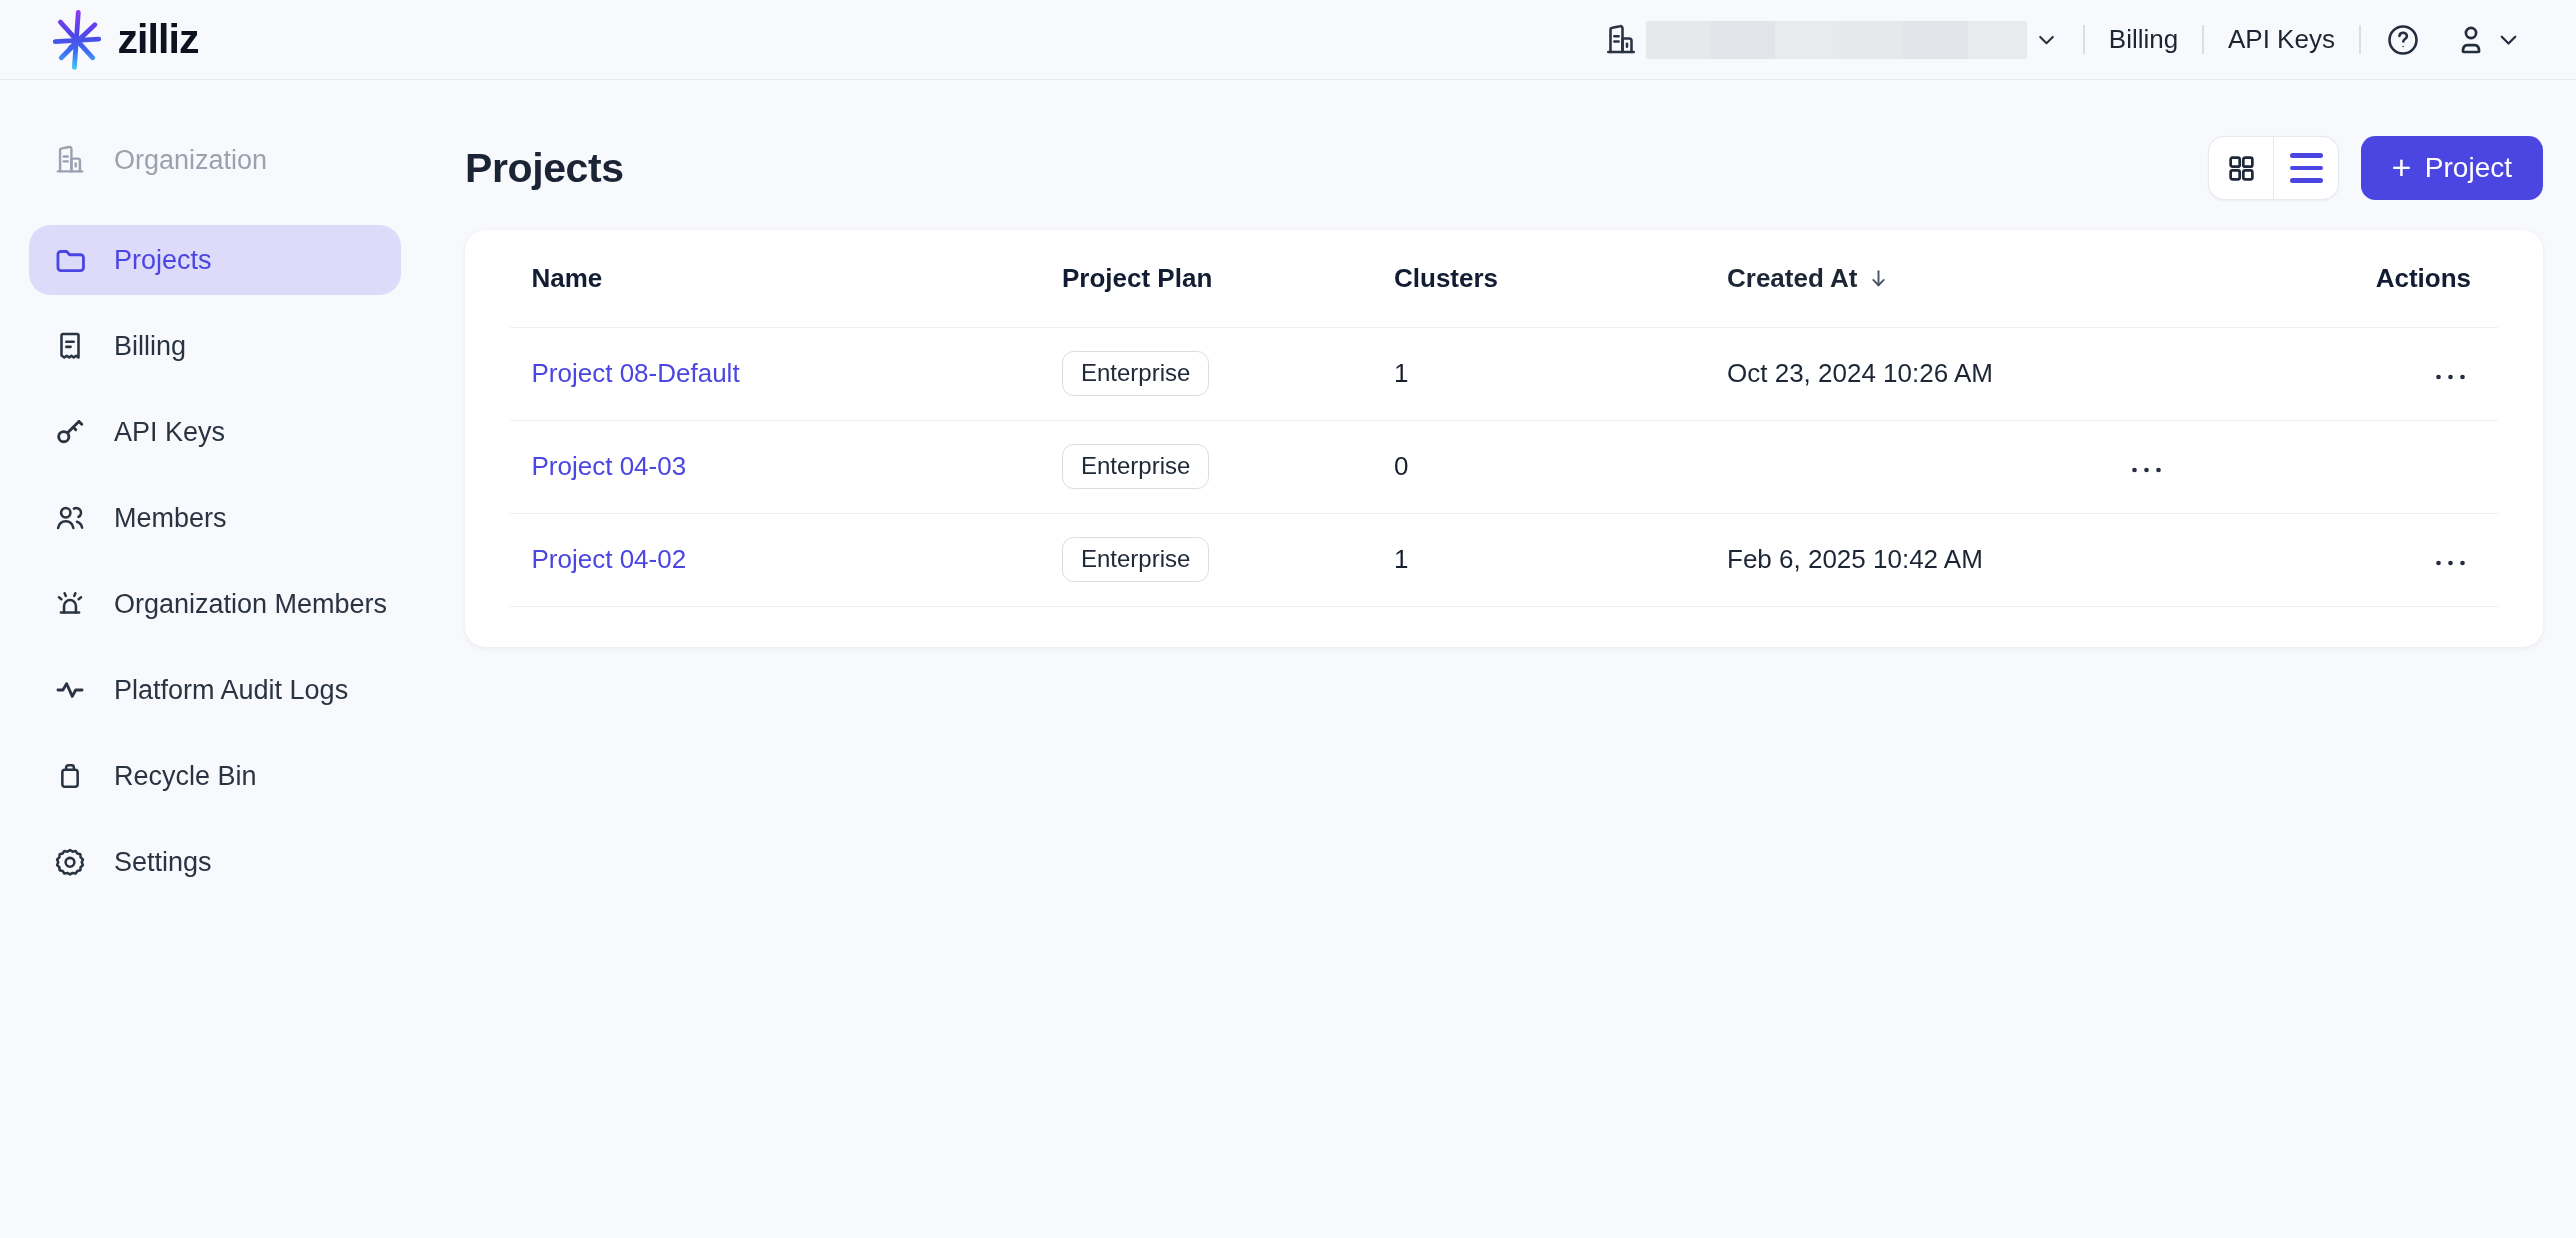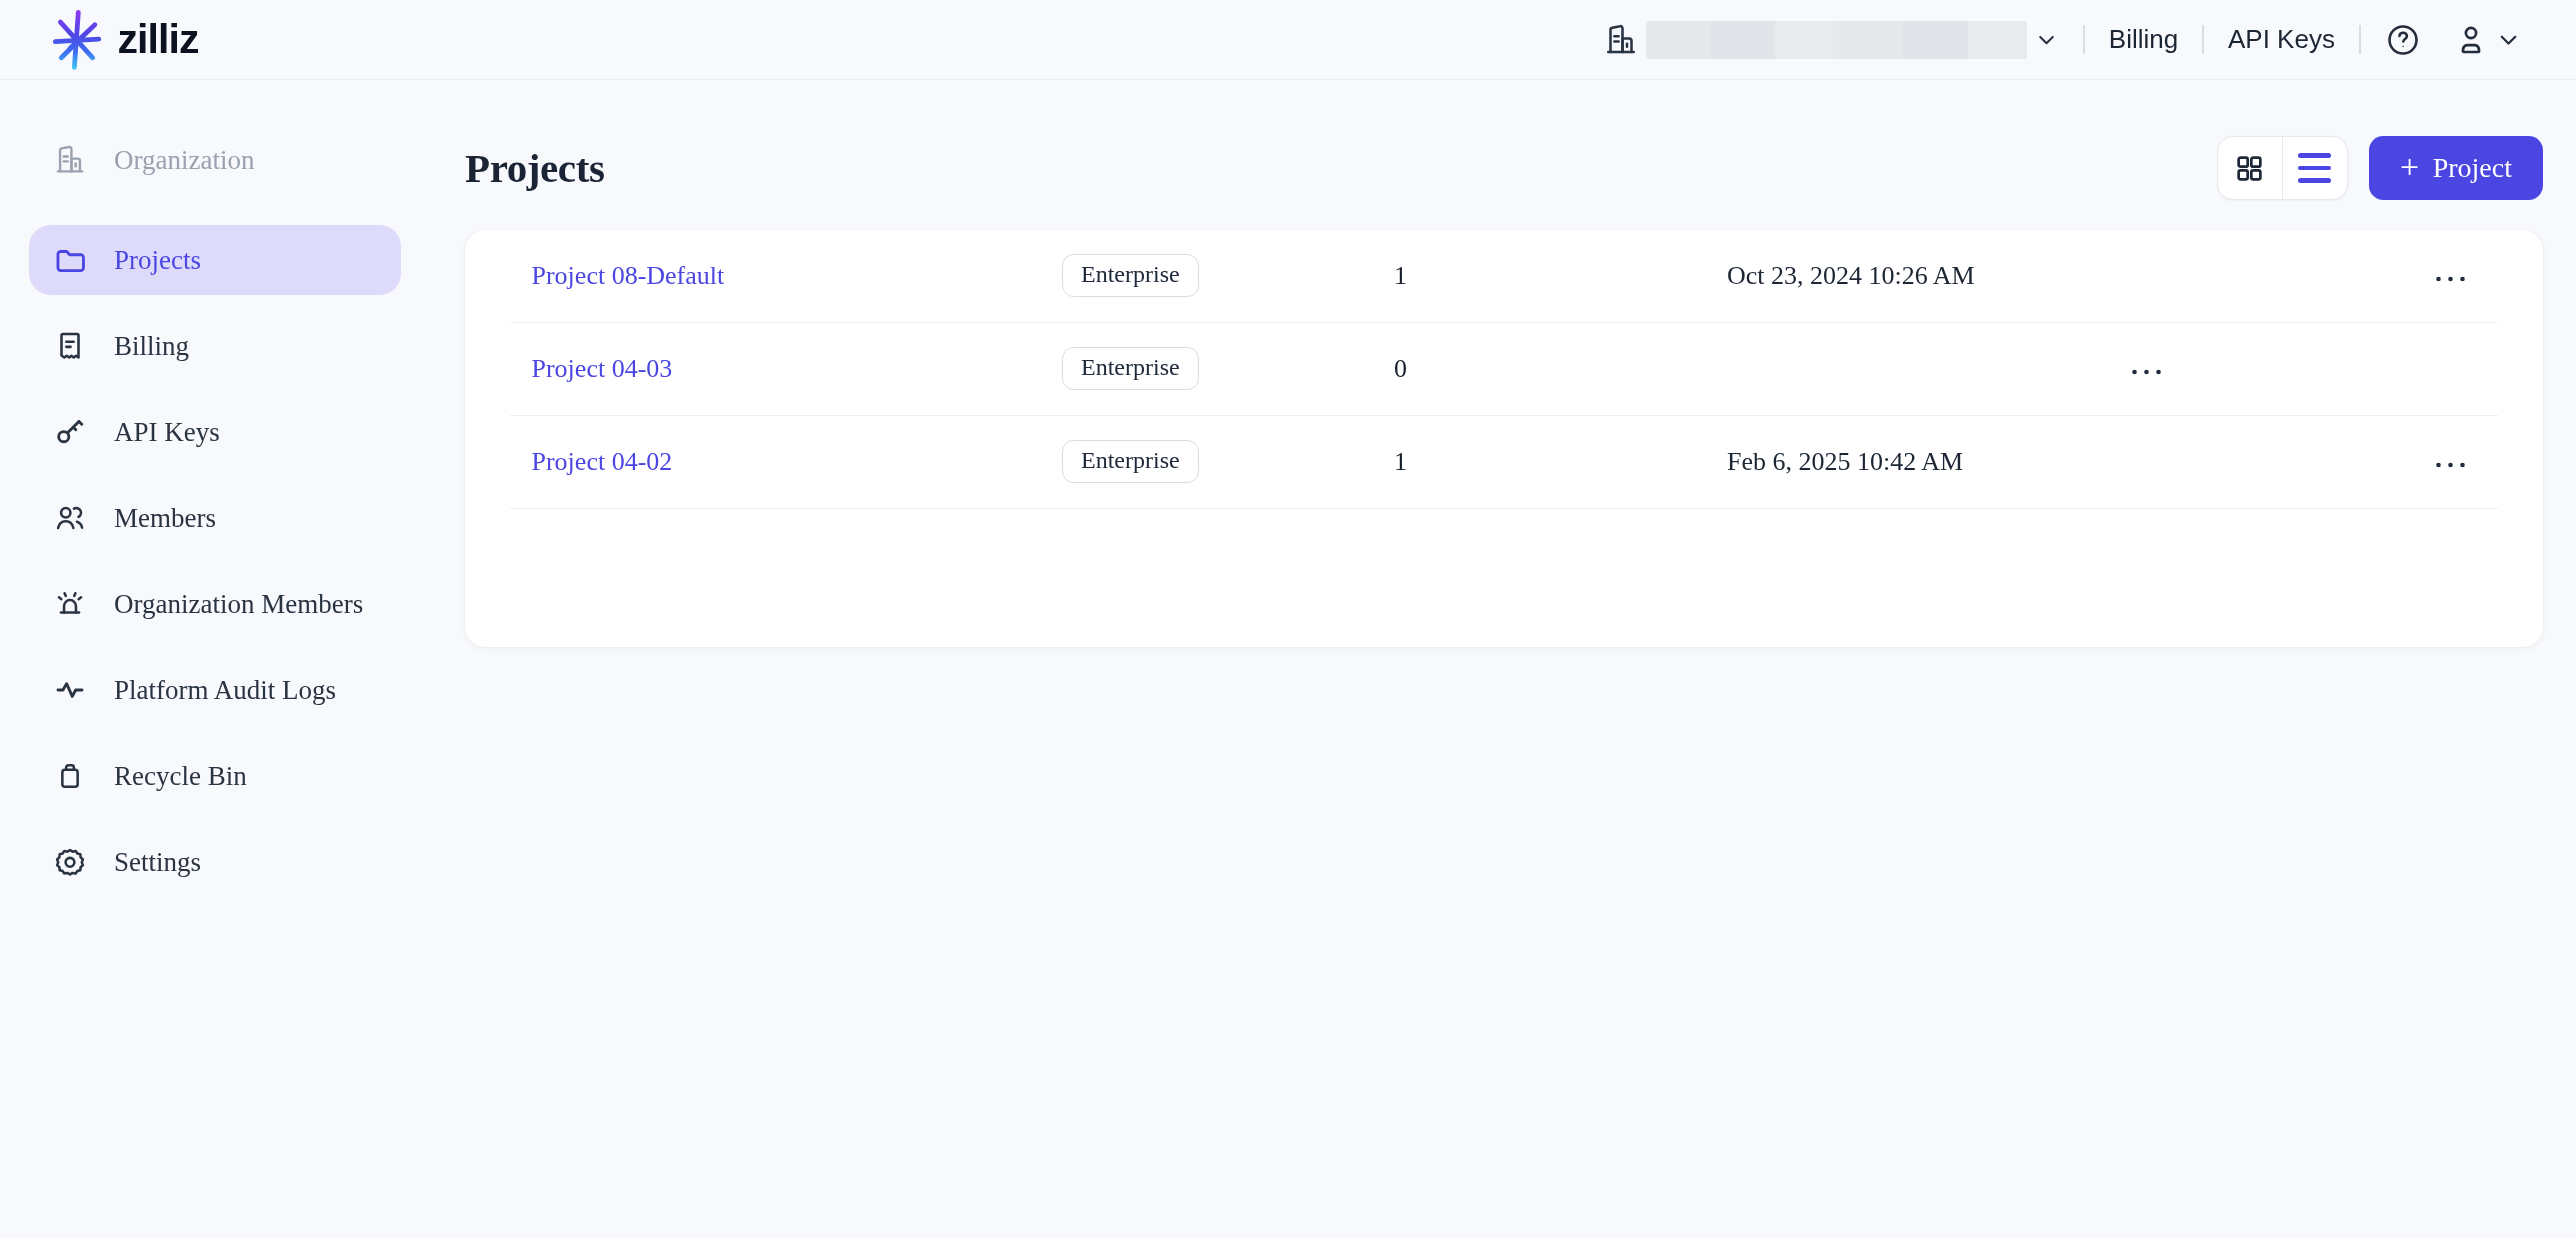--- a/index.html
+++ b/index.html
@@ -26,21 +26,21 @@
     width:381px; height:38px; margin-left:7.2px; border-radius:1.8px;
     background:repeating-linear-gradient(90deg,#e7e8ec 0 64px,#e3e4e9 64px 129px,#e9eaee 129px 193px);
   }
   .org-chevron { margin-left:7.2px; }
   .top-sep { width:1.8px; height:29px; background:#d9dde4; margin:0 24px; }
   .top-link { font-size:26px; font-weight:500; color:#1c2533; cursor:pointer; white-space:nowrap; }
   .help-btn { display:flex; align-items:center; cursor:pointer; margin-right:32px; }
   .user-menu { display:flex; align-items:center; gap:6.3px; cursor:pointer; }
   svg.ic { display:block; }
   
-  .layout { display:flex; height:1138px;font-family:Liberation Serif, serif; }
+  .layout { display:flex; height:1138px; }
   .sidebar { width:430px; flex:0 0 430px; padding:45px 29px 0 29px; }
   .side-item {
     display:flex; align-items:center; gap:27px;
     height:70px; padding:0 24px; margin-bottom:16px;
     border-radius:21.5px; font-size:27px; font-weight:500; color:#2a3342;
     cursor:pointer; white-space:nowrap;
   }
   .side-item .ic { flex:0 0 auto; }
   .side-item.section { color:#9aa2b0; cursor:default; margin-bottom:30px; }
   .side-item.active { background:#dedbfa; color:#4b46e2; }
@@ -301,20 +301,35 @@
         </div>
         <button class="create-btn">
           <span class="plus-glyph">+</span>
           <span>Project</span>
         </button>
       </div>
     </div>
 
     <section class="card">
       <div class="table">
+        <div class="trow head">
+          <div class="cell-name">Name</div>
+          <div>Project Plan</div>
+          <div>Clusters</div>
+          <div class="cell-created">
+            <span>Created At</span>
+            <span>
+              <svg class="ic" width="23" height="23" viewBox="0 0 24 24" fill="none" stroke="#4a5568" stroke-width="2" stroke-linecap="round" stroke-linejoin="round">
+                <line x1="12" y1="4.5" x2="12" y2="19"></line>
+                <polyline points="6.5,13.5 12,19 17.5,13.5"></polyline>
+              </svg>
+            </span>
+          </div>
+          <div class="cell-actions">Actions</div>
+        </div>
 
         <div class="trow body">
           <div class="cell-name"><a class="proj-link">Project 08-Default</a></div>
           <div><span class="plan-badge">Enterprise</span></div>
           <div class="cell-clusters">1</div>
           <div class="cell-created">Oct 23, 2024 10:26 AM</div>
           <div class="cell-actions">
             <button class="dots-btn">
               <svg class="ic" width="33" height="8" viewBox="0 0 37 9">
                   <g fill="#232d3d">

